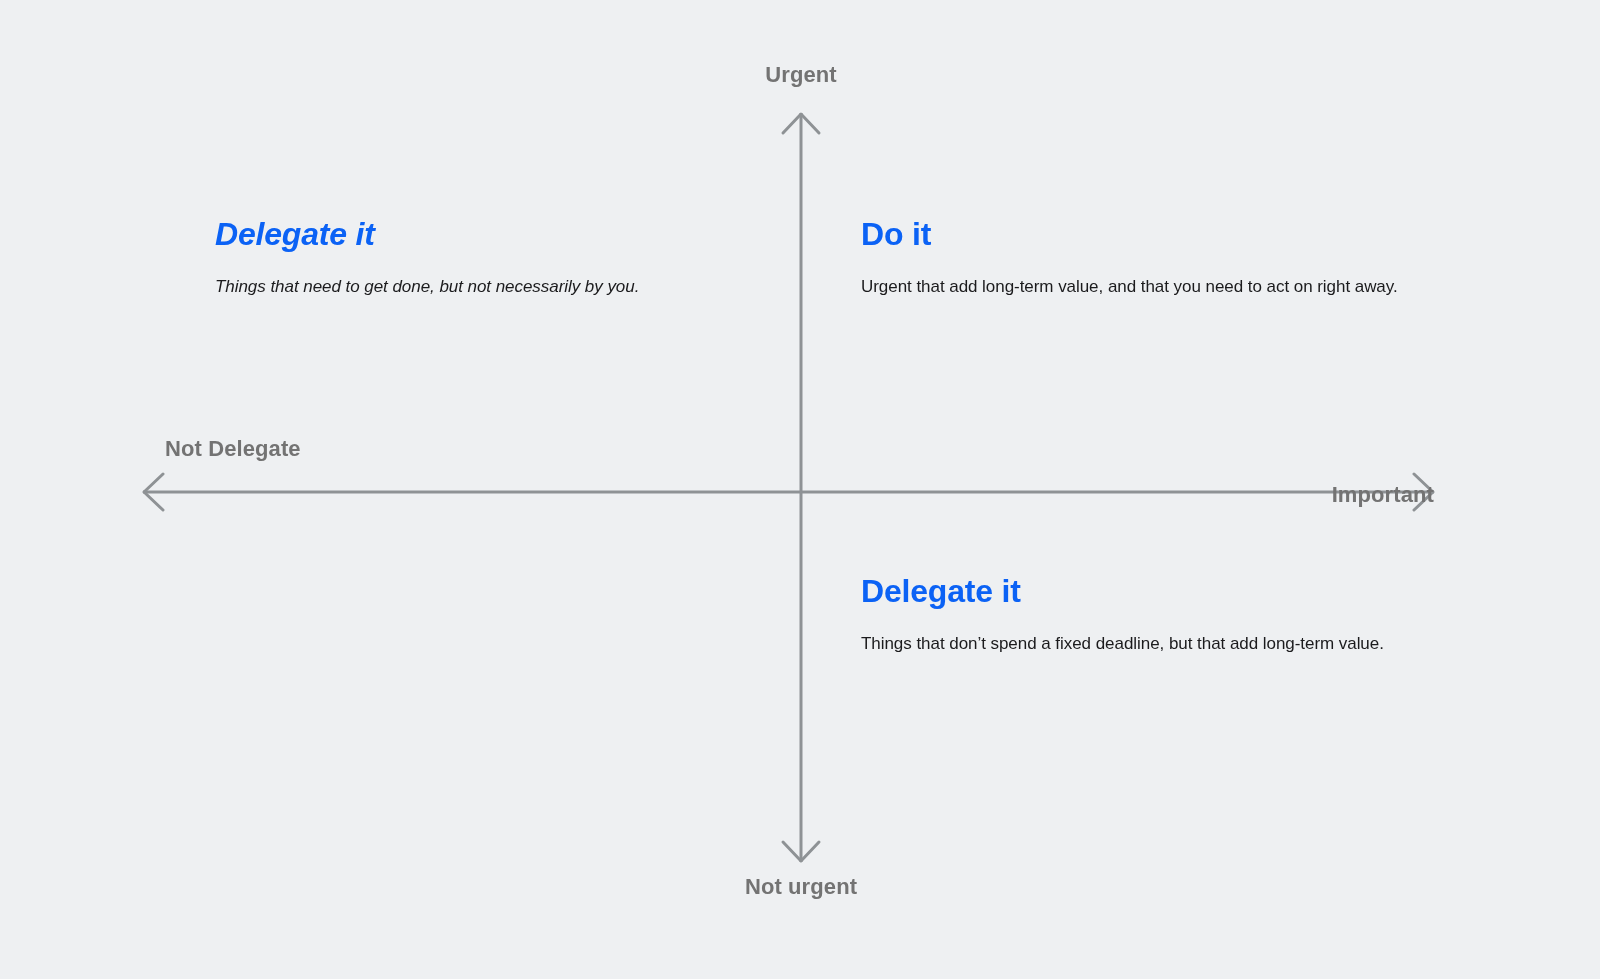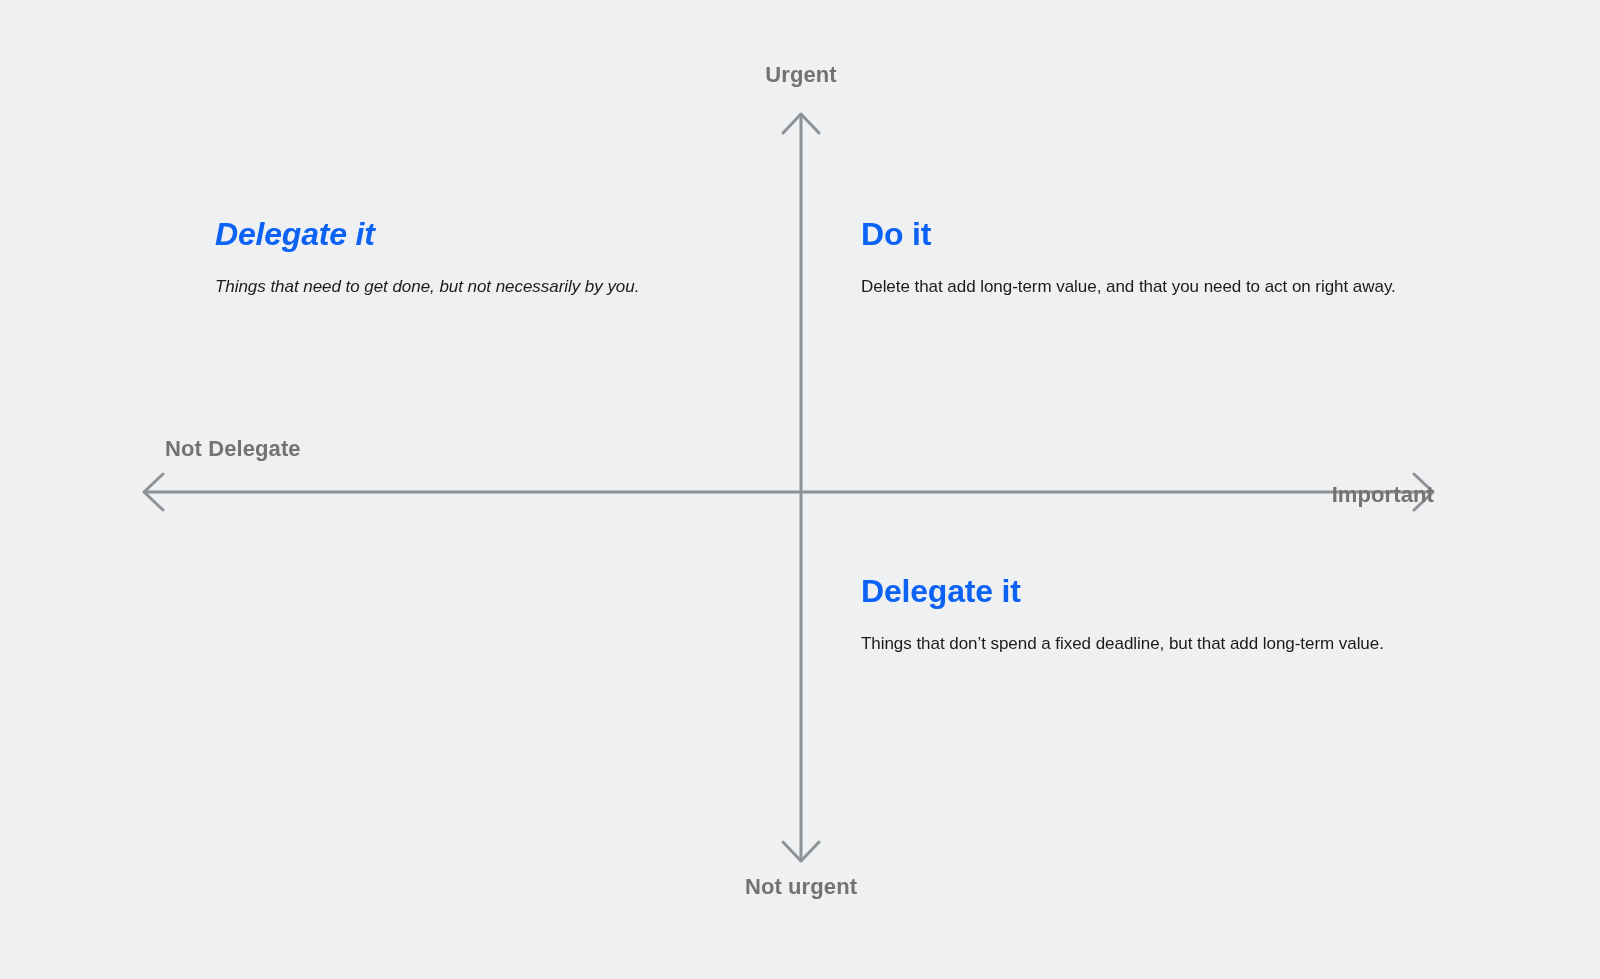--- a/index.html
+++ b/index.html
@@ -104,21 +104,21 @@
 
   <div class="axis-label" id="label-important">Important</div>
 
   <div class="quadrant" id="quadrant-delegate">
     <h2>Delegate it</h2>
     <p>Things that need to get done, but not necessarily by you.</p>
   </div>
 
   <div class="quadrant" id="quadrant-do">
     <h2>Do it</h2>
-    <p>Delete that add long-term value, and that you need to act on right away.</p>
+    <p>Urgent that add long-term value, and that you need to act on right away.</p>
   </div>
 
 
   <div class="quadrant" id="quadrant-schedule">
     <h2>Delegate it</h2>
     <p>Things that don’t spend a fixed deadline, but that add long-term value.</p>
   </div>
 
 </div>
 

